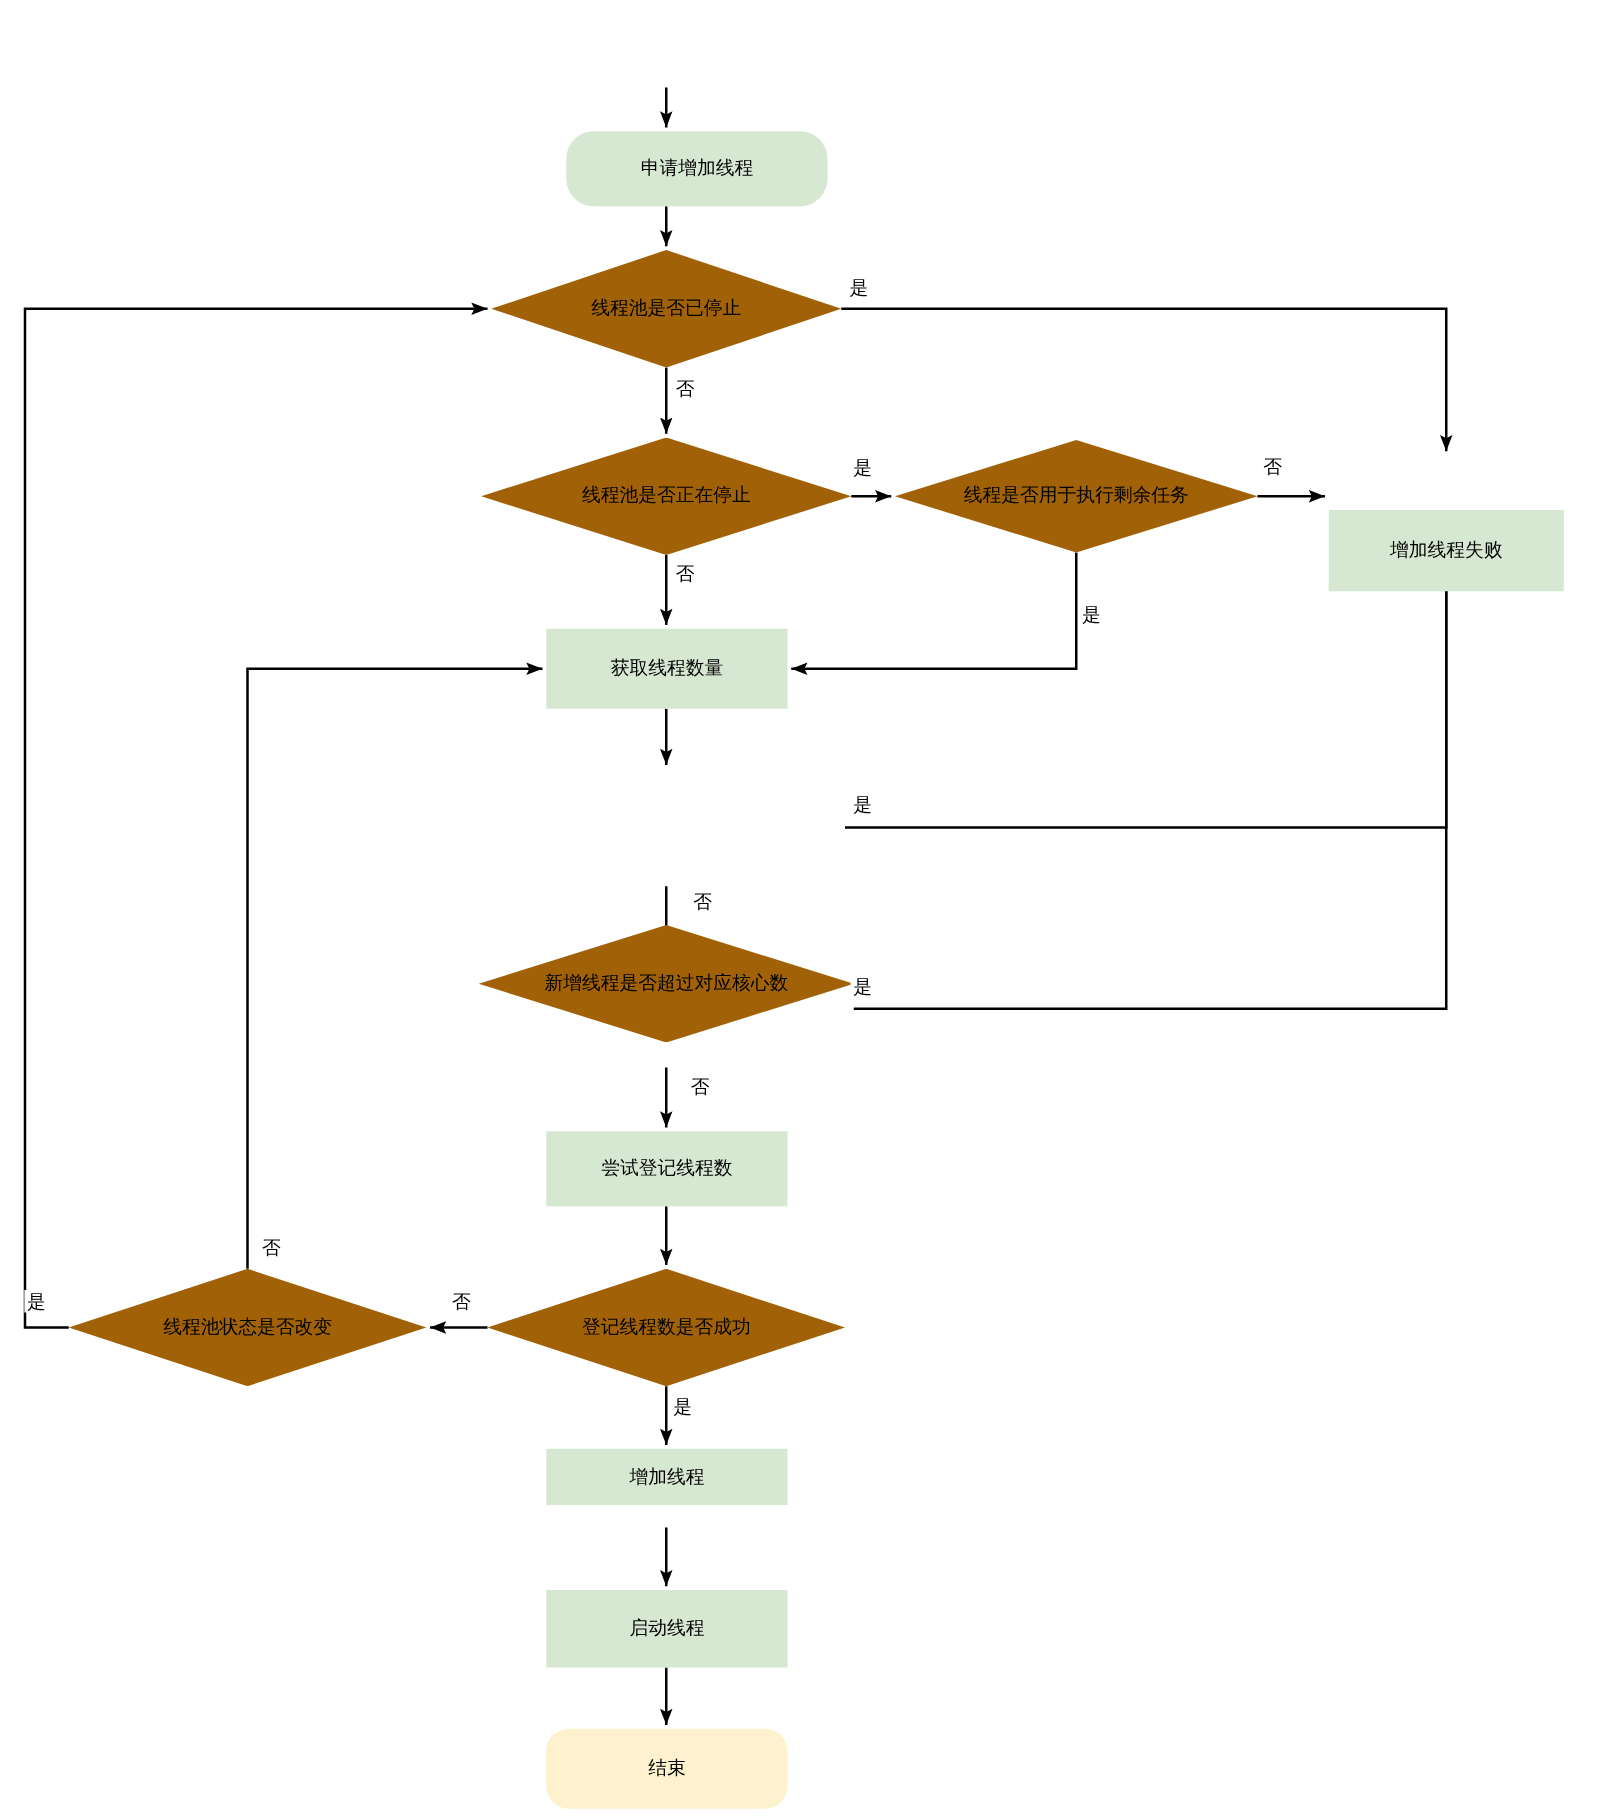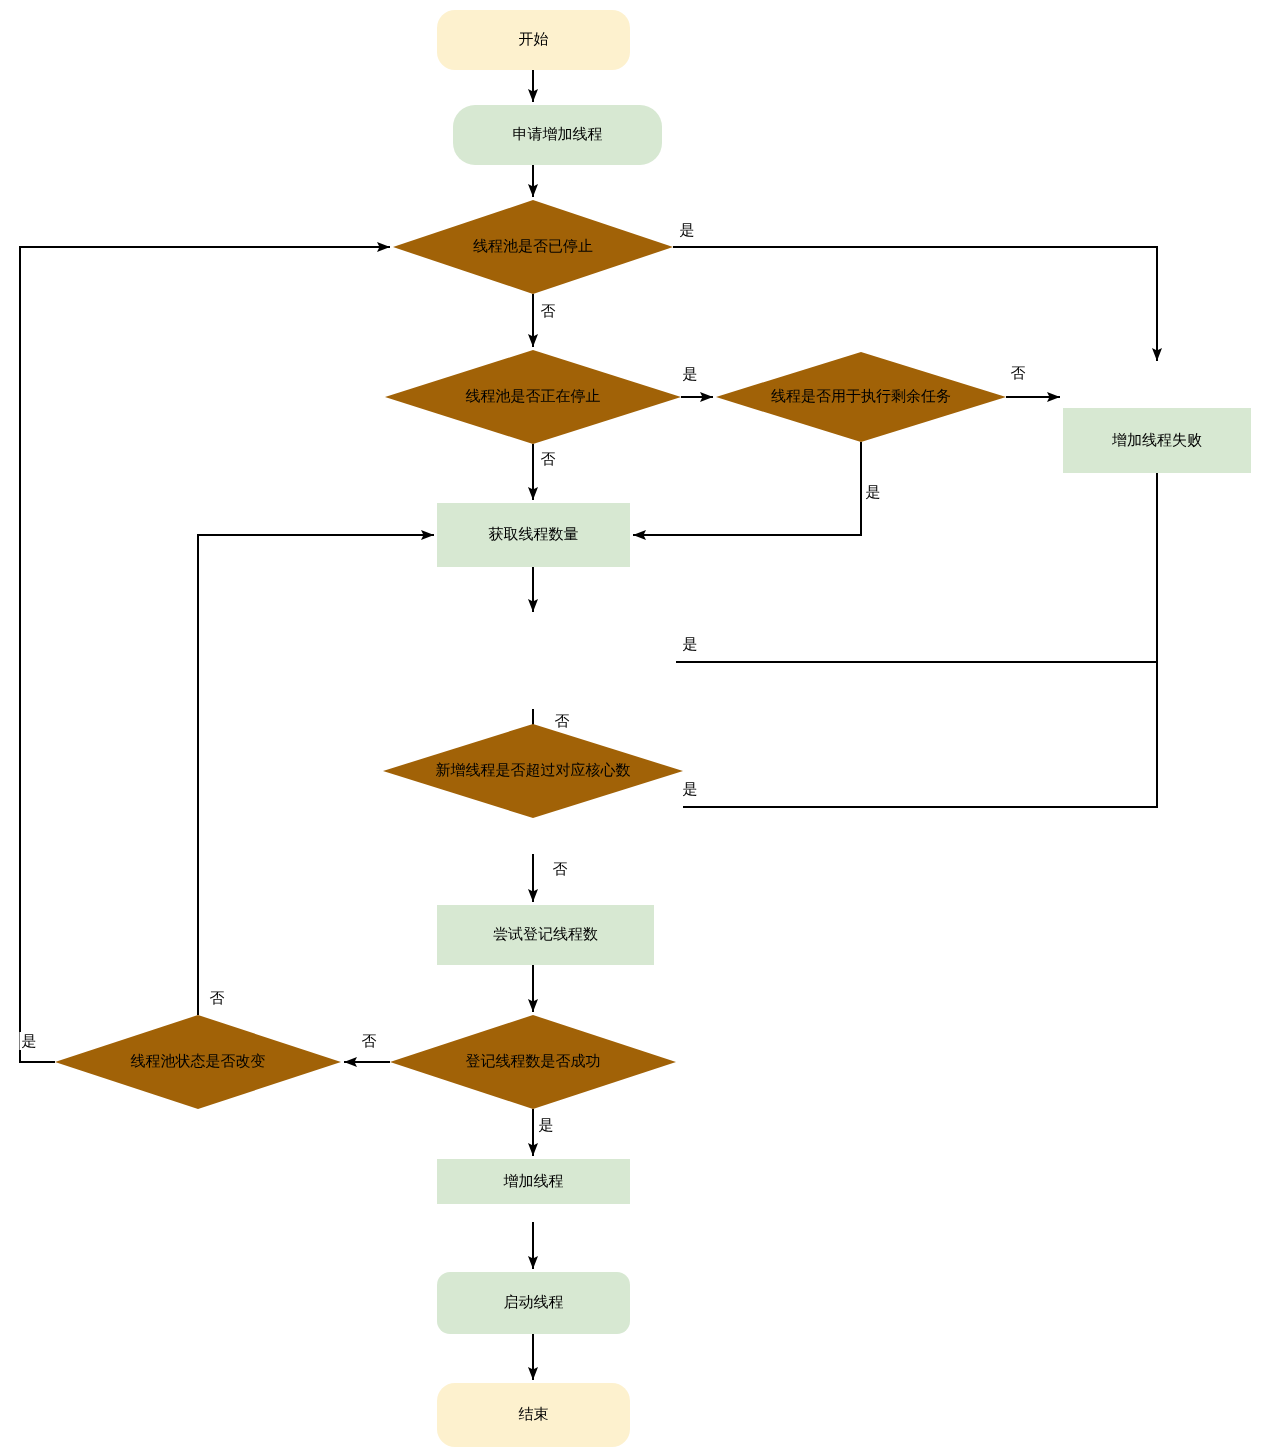--- a/index.html
+++ b/index.html
@@ -71,46 +71,45 @@
       <path d="M533,965 L533,1012" marker-end="url(#arrow)"></path>
       <path d="M390,1062 L344,1062" marker-end="url(#arrow)"></path>
       <path d="M533,1109 L533,1156" marker-end="url(#arrow)"></path>
       <path d="M198,1015 L198,535 L434,535" marker-end="url(#arrow)"></path>
       <path d="M55,1062 L20,1062 L20,247 L390,247" marker-end="url(#arrow)"></path>
       <path d="M533,1222 L533,1269" marker-end="url(#arrow)"></path>
       <path d="M533,1334 L533,1380" marker-end="url(#arrow)"></path>
     </g>
   </svg>
 
-  <div class="node terminal" style="left:437px; top:10px;  width:193px; height:60px;">开始</div>
 
   <div class="node process" style="left:453px; top:105px; width:209px; height:60px;border-radius:22px;">申请增加线程</div>
 
   <div class="node decision" style="left:393px; top:200px; width:280px; height:94px;">线程池是否已停止</div>
 
   <div class="node decision" style="left:385px; top:350px; width:296px; height:94px;">线程池是否正在停止</div>
 
   <div class="node decision" style="left:716px; top:352px; width:290px; height:90px;">线程是否用于执行剩余任务</div>
 
   <div class="node process" style="left:1063px; top:364px; width:188px; height:65px;margin-top:44px;">增加线程失败</div>
 
   <div class="node process" style="left:437px; top:503px; width:193px; height:64px;">获取线程数量</div>
 
 
-  <div class="node decision" style="left:383px; top:724px; width:300px; height:94px;">新增线程是否超过对应核心数</div>
+  <div class="node decision" style="left:383px; top:740px; width:300px; height:94px;">新增线程是否超过对应核心数</div>
 
-  <div class="node process" style="left:437px; top:905px; width:217px; height:60px;">尝试登记线程数</div>
+  <div class="node process" style="left:437px; top:905px; width:193px; height:60px;">尝试登记线程数</div>
 
   <div class="node decision" style="left:390px; top:1015px; width:286px; height:94px;">登记线程数是否成功</div>
 
   <div class="node decision" style="left:55px;  top:1015px; width:286px; height:94px;">线程池状态是否改变</div>
 
   <div class="node process" style="left:437px; top:1159px; width:193px; height:45px;">增加线程</div>
 
-  <div class="node process" style="left:437px; top:1272px; width:193px; height:62px;border-radius:13px;">启动线程</div>
+  <div class="node process" style="left:437px; top:1272px; width:193px; height:62px;">启动线程</div>
 
   <div class="node terminal" style="left:437px; top:1383px; width:193px; height:64px;">结束</div>
 
   <div class="edge-label" style="left:687px;  top:230px;">是</div>
   <div class="edge-label" style="left:548px;  top:311px;">否</div>
   <div class="edge-label" style="left:690px;  top:374px;">是</div>
   <div class="edge-label" style="left:1018px; top:373px;">否</div>
   <div class="edge-label" style="left:548px;  top:459px;">否</div>
   <div class="edge-label" style="left:873px;  top:492px;">是</div>
   <div class="edge-label" style="left:690px;  top:644px;">是</div>

